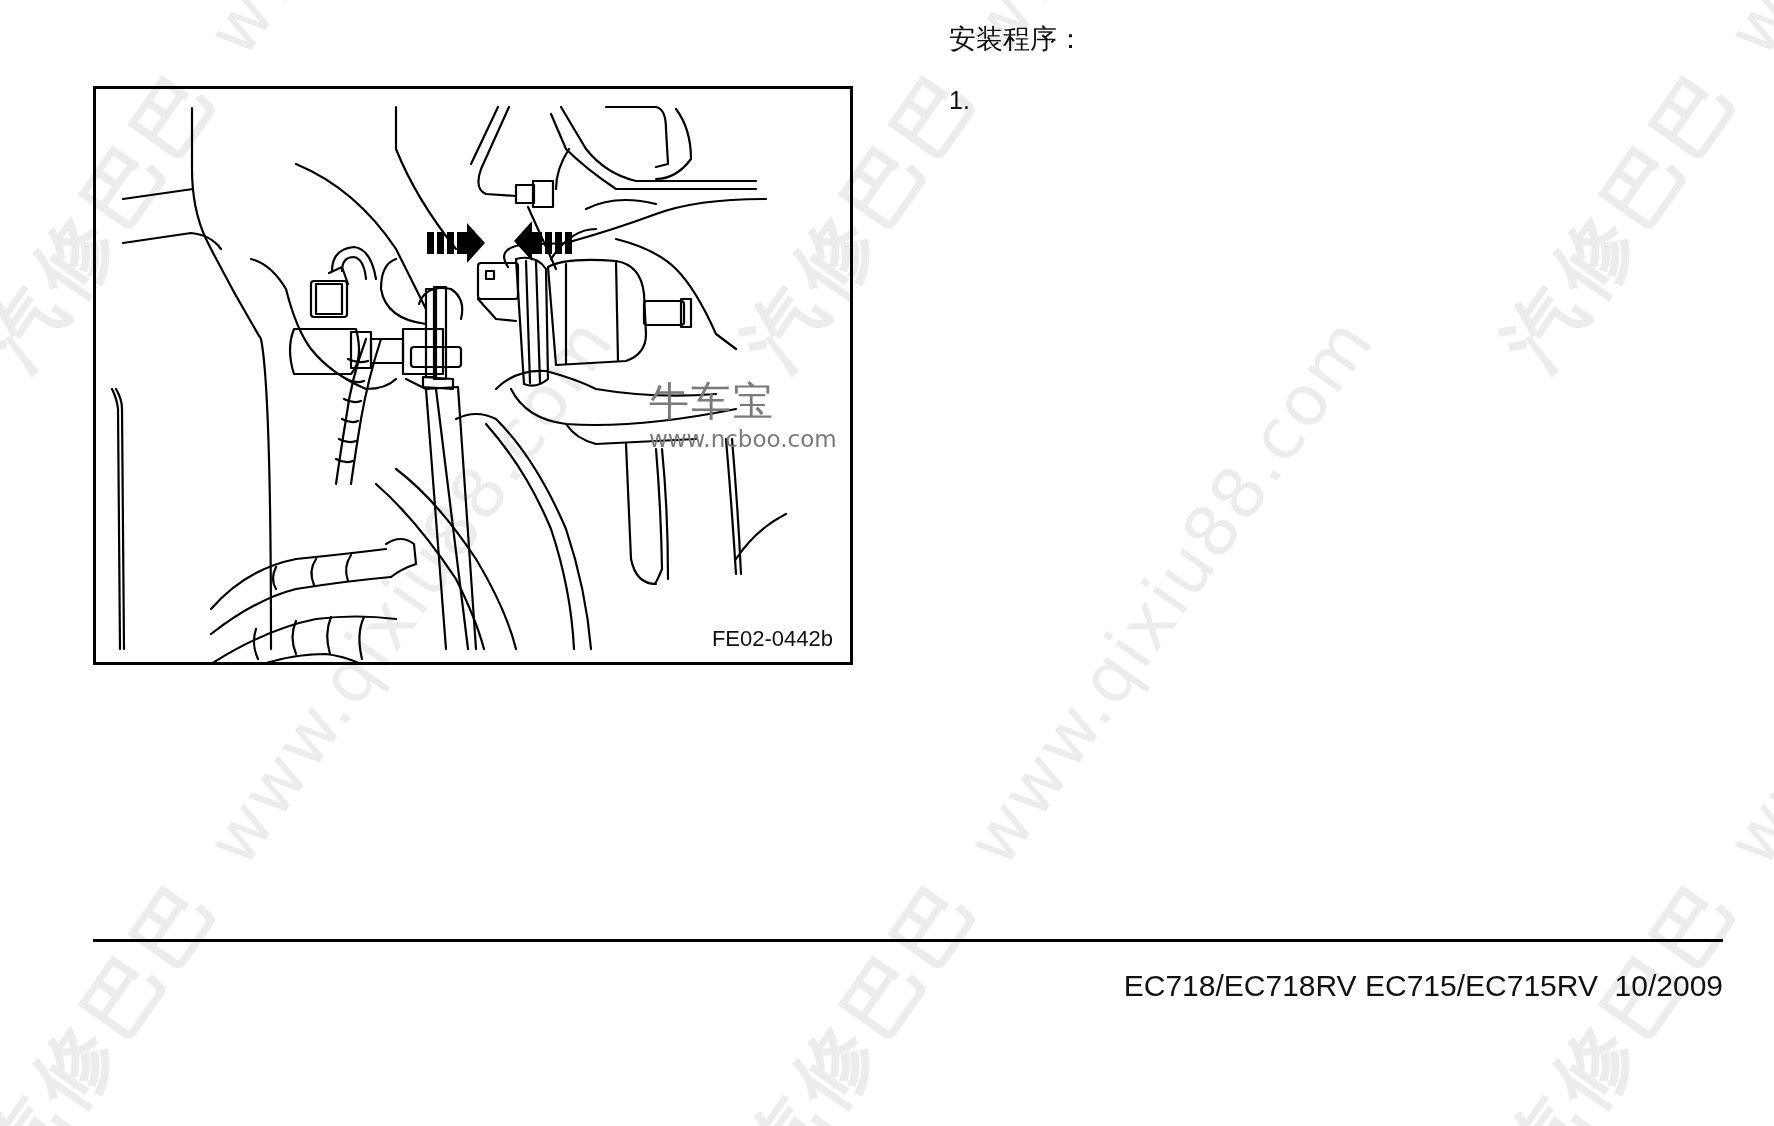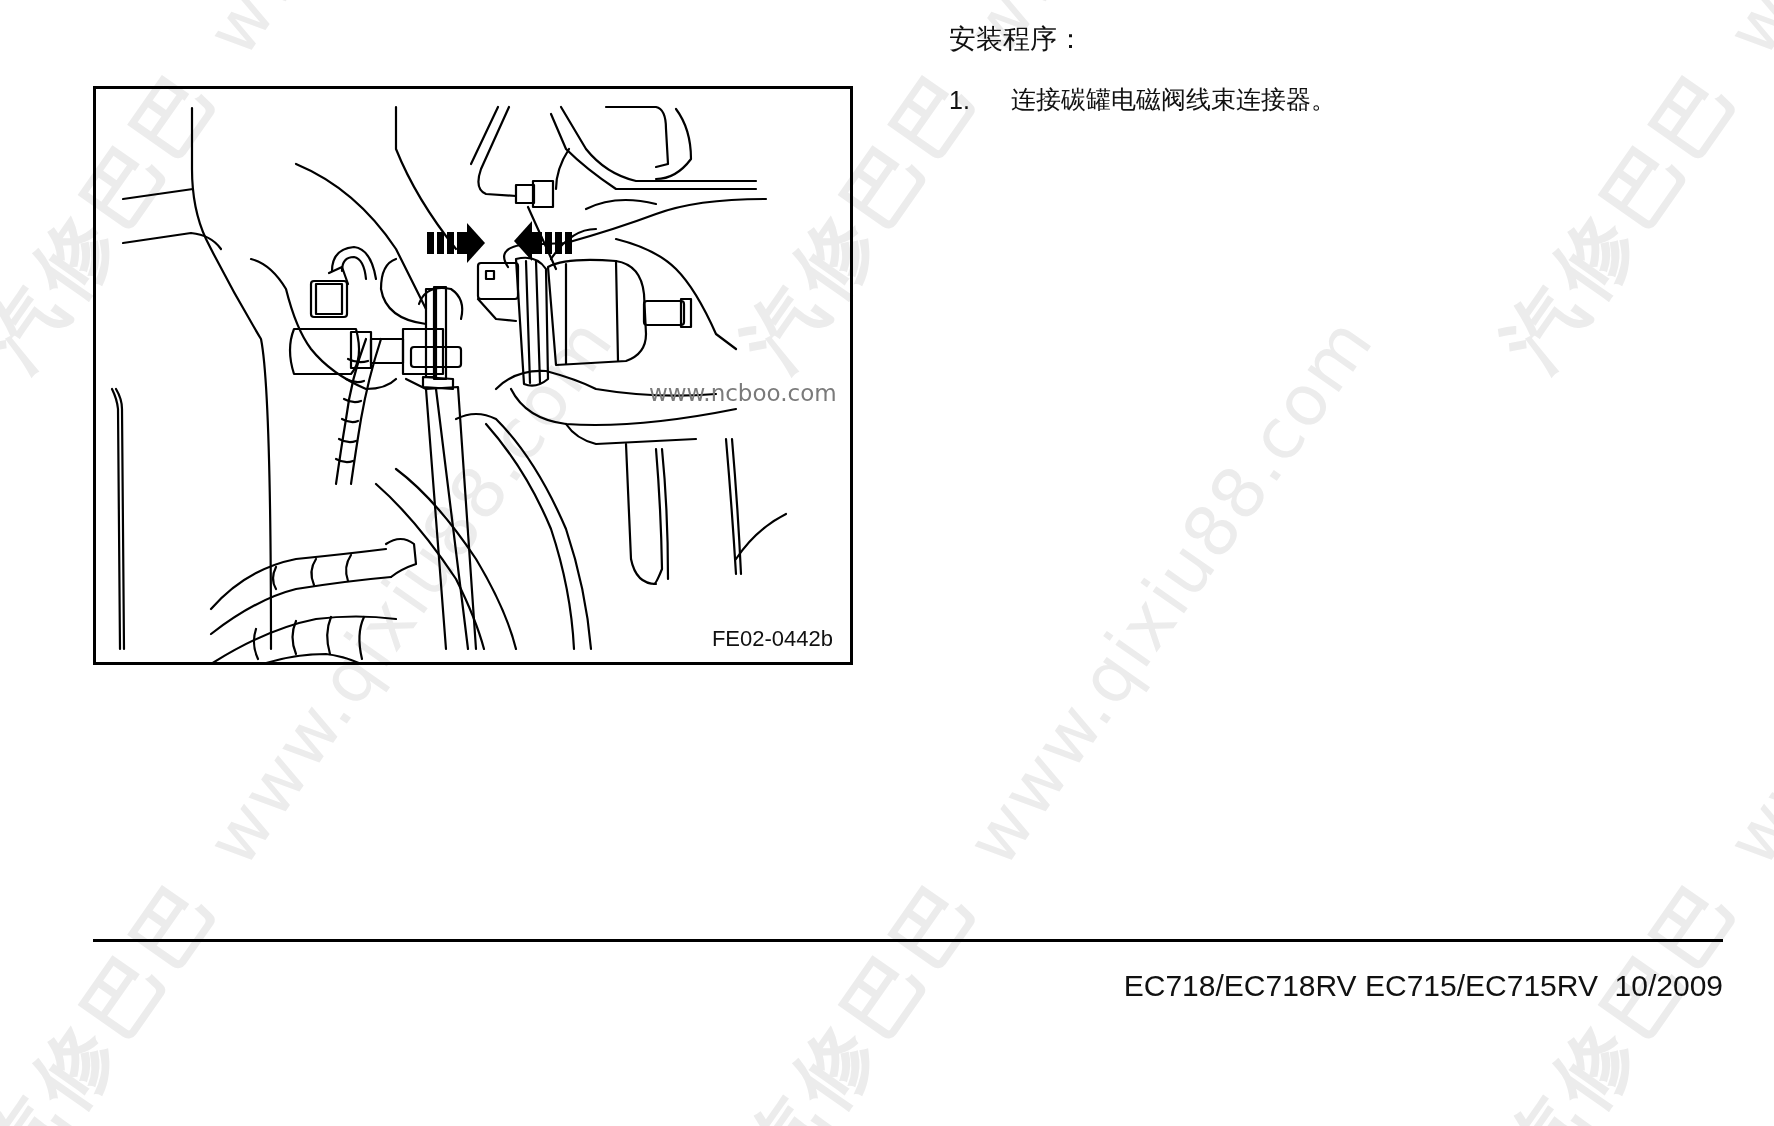--- a/index.html
+++ b/index.html
@@ -255,25 +255,25 @@
     <path d="M200 532 Q193 548 200 565"></path>
     <path d="M235 528 Q228 545 234 565"></path>
     <path d="M268 528 Q260 545 266 570"></path>
     <path d="M290 455 Q305 445 318 455 L320 475 Q305 480 295 488"></path>
   </svg>
 
   <div class="figure-label">FE02-0442b</div>
 </div>
 
 <div class="overlay-brand">
+  <span class="brand-cn">牛车宝</span>
   <span class="brand-url">www.ncboo.com</span>
 </div>
 
 <div class="steps">
   <h2 class="steps-title">安装程序：</h2>
   <div class="step-item">
     <span class="step-num">1.</span>
-    <span class="step-text">连接碳罐电磁阀线束连接器。</span>
   </div>
 </div>
 
 <div class="footer-rule"></div>
 <div class="footer-text">EC718/EC718RV EC715/EC715RV  10/2009</div>
 
 </body></html>

